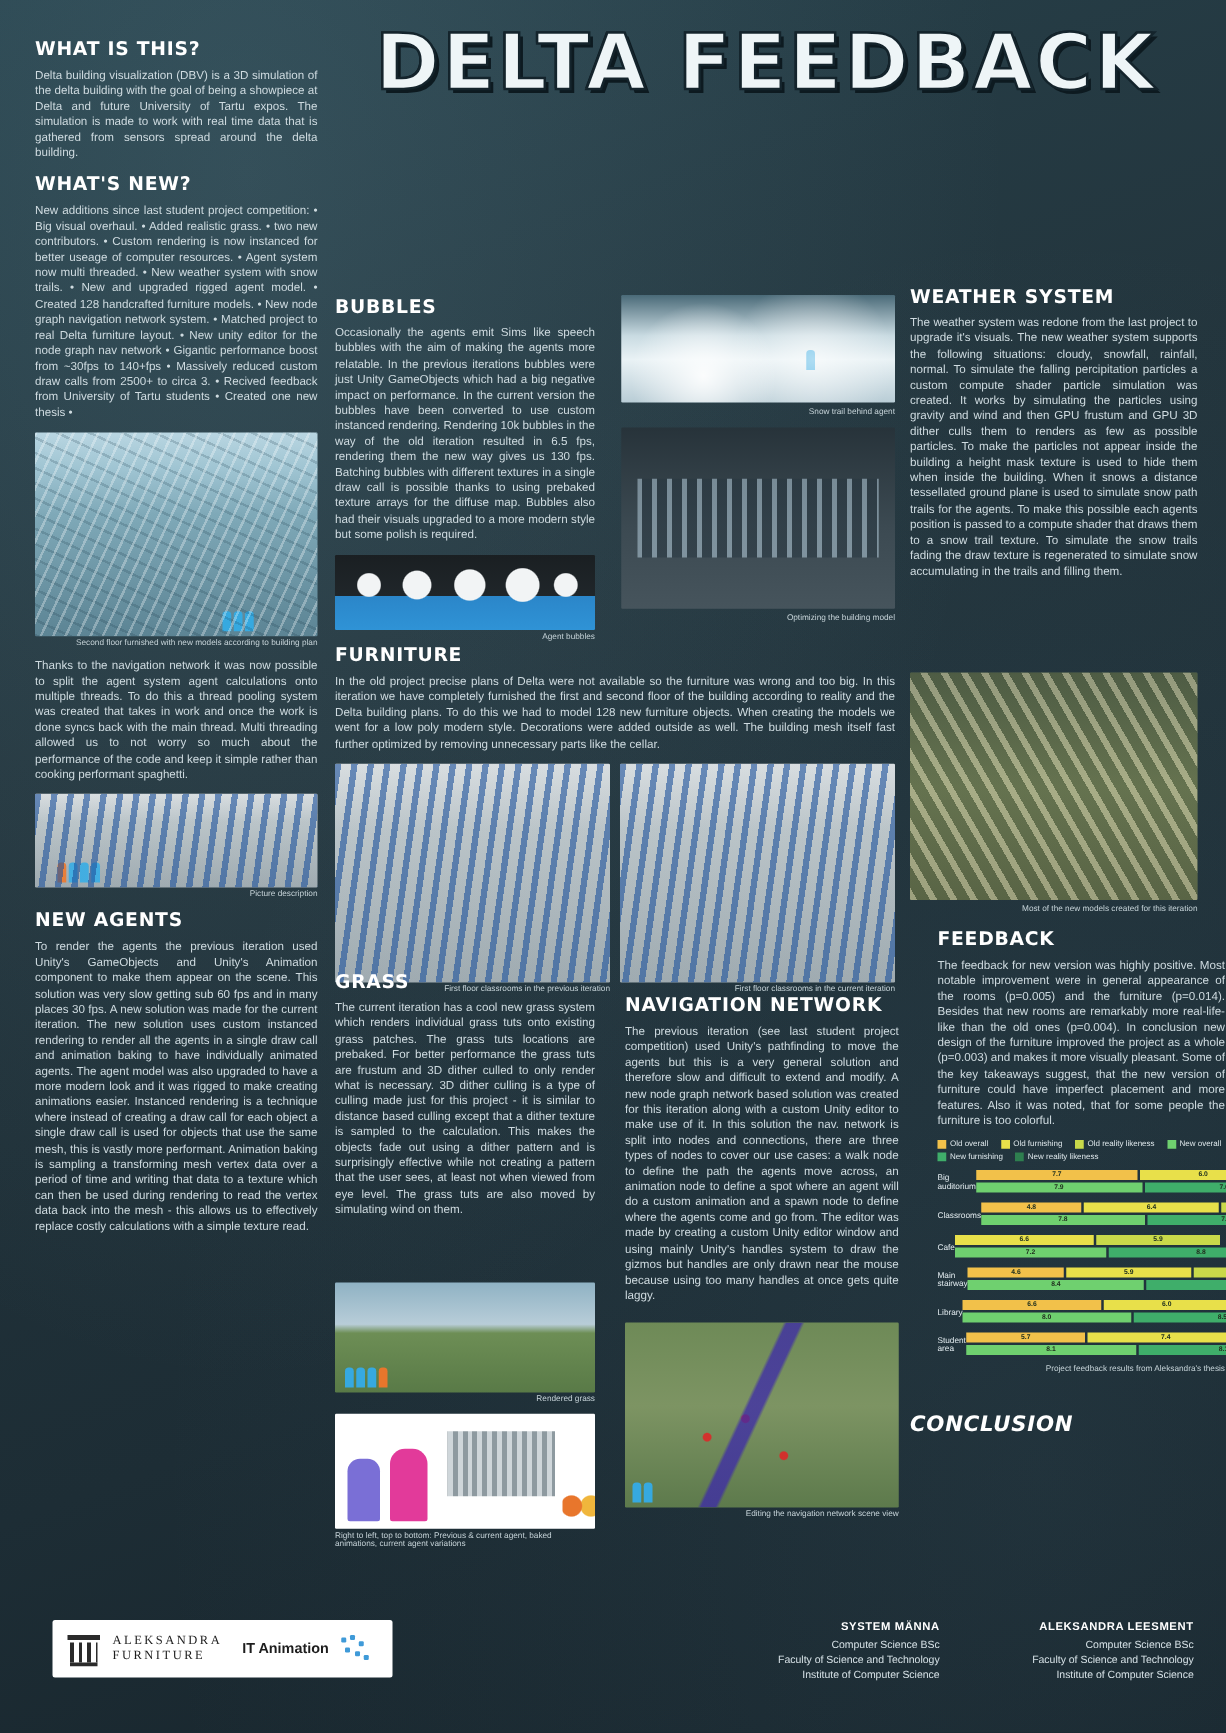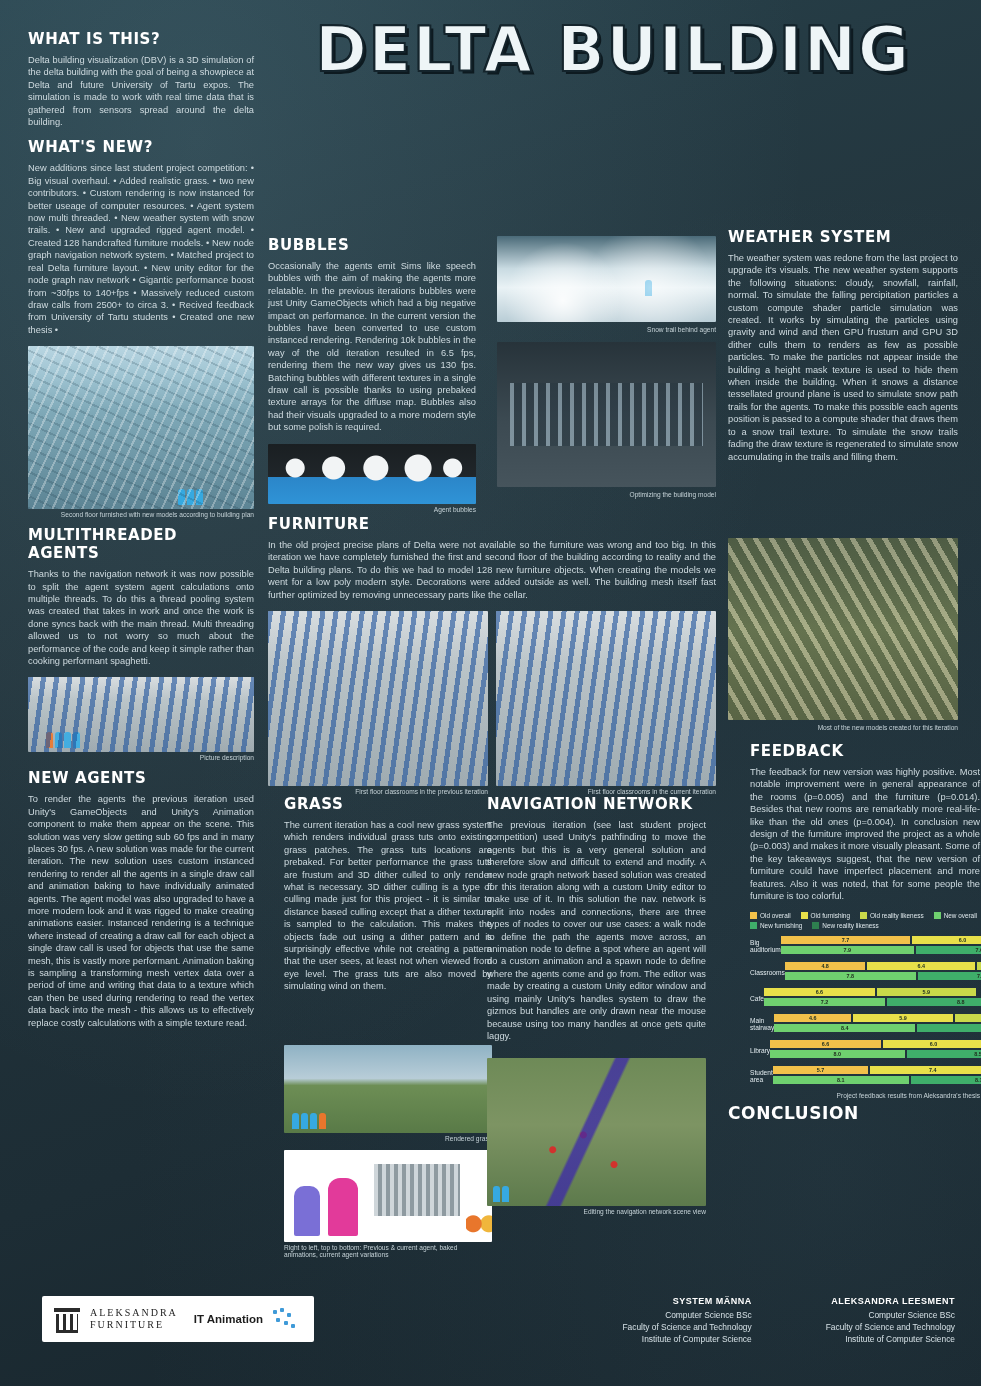--- a/index.html
+++ b/index.html
@@ -183,40 +183,39 @@
   .authors{ position:absolute; right:0; top:0; display:flex; gap:74px; text-align:right; }
   .auth h3{ margin:0 0 3px 0; font-size:9px; letter-spacing:.5px; color:#fff; }
   .auth div{ font-size:8.4px; line-height:12px; color:#d6e1e6; }
 </style>
 </head>
 <body>
 
 <div class="poster">
 
   <div class="title-block">
-    <div class="title-line">DELTA BUILDING</div>
+    <div class="title-line">DELTA FEEDBACK</div>
   </div>
 
   <div class="col col-left">
     <h2 class="sec">WHAT IS THIS?</h2>
     <p class="body">Delta building visualization (DBV) is a 3D simulation of the delta building with the goal of being a showpiece at Delta and future University of Tartu expos. The simulation is made to work with real time data that is gathered from sensors spread around the delta building.</p>
 
     <h2 class="sec">WHAT'S NEW?</h2>
     <p class="body">New additions since last student project competition: • Big visual overhaul. • Added realistic grass. • two new contributors. • Custom rendering is now instanced for better useage of computer resources. • Agent system now multi threaded. • New weather system with snow trails. • New and upgraded rigged agent model. • Created 128 handcrafted furniture models. • New node graph navigation network system. • Matched project to real Delta furniture layout. • New unity editor for the node graph nav network • Gigantic performance boost from ~30fps to 140+fps • Massively reduced custom draw calls from 2500+ to  circa 3. • Recived feedback from University of Tartu students • Created one new thesis •</p>
 
     <div class="img r-city" style="height:163px;">
       <div class="fig-people" style="left:150px;">
         <span class="person" style="background:#36a9e0;"></span>
         <span class="person" style="background:#36a9e0;"></span>
         <span class="person" style="background:#36a9e0;"></span>
       </div>
     </div>
     <div class="cap">Second floor furnished with new models according to building plan</div>
 
-    <h2 class="sec">MULTITHREADED AGENTS</h2>
     <p class="body">Thanks to the navigation network it was now possible to split the agent system agent calculations onto multiple threads. To do this a thread pooling system was created that takes in work and once the work is done syncs back with the main thread. Multi threading allowed us to not worry so much about the performance of the code and keep it simple rather than cooking performant spaghetti.</p>
 
     <div class="img r-class" style="height:75px;">
       <div class="fig-people" style="left:18px;">
         <span class="person" style="background:#e8762c;"></span>
         <span class="person" style="background:#36a9e0;"></span>
         <span class="person" style="background:#36a9e0;"></span>
         <span class="person" style="background:#36a9e0;"></span>
       </div>
     </div>
@@ -241,21 +240,21 @@
         <div class="img r-class" style="height:175px;"></div>
         <div class="cap">First floor classrooms in the previous iteration</div>
       </div>
       <div style="flex:1;">
         <div class="img r-class" style="height:175px;"></div>
         <div class="cap">First floor classrooms in the current iteration</div>
       </div>
     </div>
   </div>
 
-  <div class="col" style="left:268px; top:795px; width:208px;margin-left:16px;">
+  <div class="col" style="left:268px; top:776px; width:208px;">
     <h2 class="sec">GRASS</h2>
     <p class="body">The current iteration has a cool new grass system which renders individual grass tuts onto existing grass patches. The grass tuts locations are prebaked. For better performance the grass tuts are frustum and 3D dither culled to only render what is necessary. 3D dither culling is a type of culling made just for this project - it is similar to distance based culling except that a dither texture is sampled to the calculation. This makes the objects fade out using a dither pattern and is surprisingly effective while not creating a pattern that the user sees, at least not when viewed from eye level. The grass tuts are also moved by simulating wind on them.</p>
     <div class="img r-pano" style="height:88px; margin-top:52px;">
       <div class="fig-people" style="left:8px;">
         <span class="person" style="background:#36a9e0;"></span>
         <span class="person" style="background:#36a9e0;"></span>
         <span class="person" style="background:#36a9e0;"></span>
         <span class="person" style="background:#e8762c;"></span>
       </div>
     </div>
@@ -266,21 +265,21 @@
       <div style="position:absolute; left:90px; top:14px; width:86px; height:52px; background:repeating-linear-gradient(90deg,#cfd6da 0 4px,#8e9aa0 4px 8px);"></div>
       <div style="position:absolute; left:182px; bottom:8px; width:60px; height:34px; background:
            radial-gradient(circle at 12% 70%, #e8762c 0 8px, transparent 9px),
            radial-gradient(circle at 38% 70%, #f0b63c 0 8px, transparent 9px),
            radial-gradient(circle at 64% 70%, #49a9e0 0 8px, transparent 9px),
            radial-gradient(circle at 90% 70%, #6f6f6f 0 8px, transparent 9px);"></div>
     </div>
     <div class="cap left" style="width:208px;">Right to left, top to bottom: Previous &amp; current agent, baked animations, current agent variations</div>
   </div>
 
-  <div class="col" style="left:487px; top:795px; width:219px;">
+  <div class="col" style="left:500px; top:795px; width:219px;">
     <h2 class="sec">NAVIGATION NETWORK</h2>
     <p class="body">The previous iteration (see last student project competition) used Unity's pathfinding to move the agents but this is a very general solution and therefore slow and difficult to extend and modify. A new node graph network based solution was created for this iteration along with a custom Unity editor to make use of it. In this solution the nav. network is split into nodes and connections, there are three types of nodes to cover our use cases: a walk node to define the path the agents move across, an animation node to define a spot where an agent will do a custom animation and a spawn node to define where the agents come and go from. The editor was made by creating a custom Unity editor window and using mainly Unity's handles system to draw the gizmos but handles are only drawn near the mouse because using too many handles at once gets quite laggy.</p>
     <div class="img r-nav" style="height:148px; margin-top:16px;">
       <div class="fig-people" style="left:6px;">
         <span class="person" style="background:#36a9e0;"></span>
         <span class="person" style="background:#36a9e0;"></span>
       </div>
     </div>
     <div class="cap">Editing the navigation network scene view</div>
   </div>
@@ -415,21 +414,21 @@
                 <div class="seg" style="width: 136.08px; background: rgb(111, 208, 111);">8.1</div>
                 <div class="seg" style="width: 136.08px; background: rgb(63, 174, 106);">8.1</div>
               </div>
             </div>
           </div>
         </div>
     </div>
     <div class="cap" style="margin-top:2px;">Project feedback results from Aleksandra's thesis</div>
   </div>
 
-  <div class="col" style="left:728px; top:1103px; width:230px;">
+  <div class="col" style="left:728px; top:1130px; width:230px;font-style:italic;">
     <h2 class="sec big">CONCLUSION</h2>
   </div>
 
   <div class="footer">
     <div class="logo-box">
       <div class="uni-mark"></div>
       <div class="uni-text">
         <div>ALEKSANDRA</div>
         <div>FURNITURE</div>
       </div>

